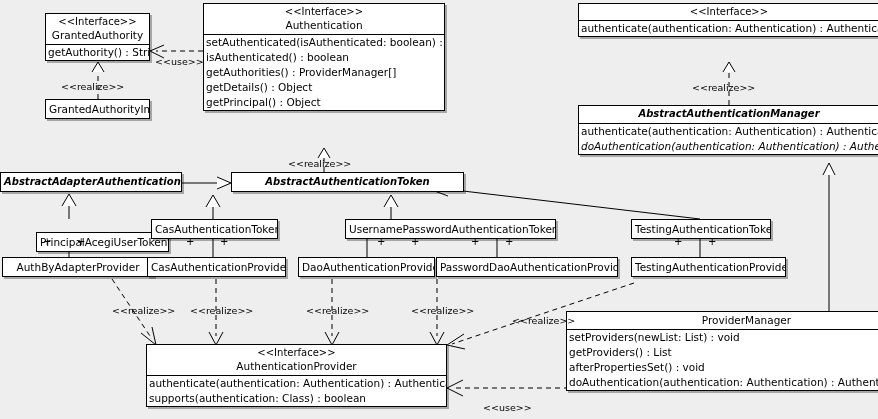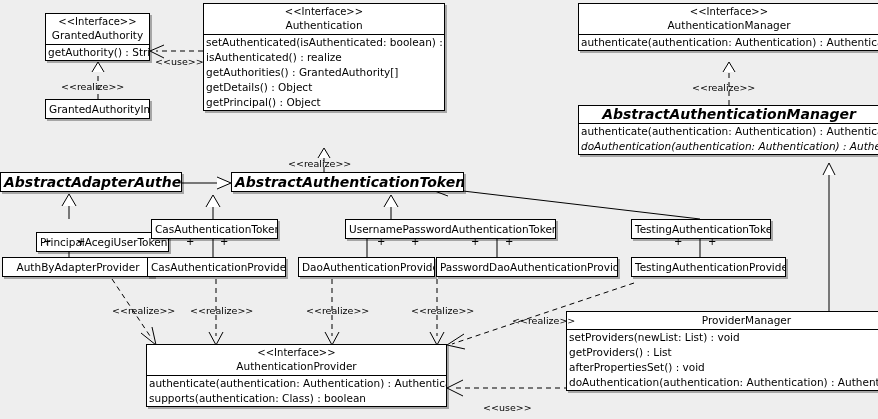--- a/index.html
+++ b/index.html
@@ -49,21 +49,21 @@
   .cname {
     display: block;
     font-size: 10.5px;
     line-height: 14px;
     color: #000;
     white-space: nowrap;
   }
   .cname.abstract {
     font-style: italic;
     font-weight: bold;
-    font-size: 14px;
+    font-size: 10px;
   }
   .compart {
     border-top: 1px solid #000000;
     padding: 0;
   }
   .member {
     font-size: 10.5px;
     line-height: 15px;
     white-space: nowrap;
     padding-left: 2px;
@@ -170,31 +170,30 @@
     </div>
   </div>
 
   <div class="node" style="left:203px; top:3px; width:242px;">
     <div class="head">
       <span class="stereo">&lt;&lt;Interface&gt;&gt;</span>
       <span class="cname">Authentication</span>
     </div>
     <div class="compart">
       <div class="member">setAuthenticated(isAuthenticated: boolean) : void</div>
-      <div class="member">isAuthenticated() : realize</div>
-      <div class="member">getAuthorities() : GrantedAuthority[]</div>
+      <div class="member">isAuthenticated() : boolean</div>
+      <div class="member">getAuthorities() : ProviderManager[]</div>
       <div class="member">getDetails() : Object</div>
       <div class="member">getPrincipal() : Object</div>
     </div>
   </div>
 
   <div class="node" style="left:578px; top:3px; width:302px;">
     <div class="head">
       <span class="stereo">&lt;&lt;Interface&gt;&gt;</span>
-      <span class="cname">AuthenticationManager</span>
     </div>
     <div class="compart">
       <div class="member">authenticate(authentication: Authentication) : Authentication</div>
     </div>
   </div>
 
   <div class="node" style="left:578px; top:105px; width:302px;">
     <div class="head">
       <span class="cname abstract">AbstractAuthenticationManager</span>
     </div>

